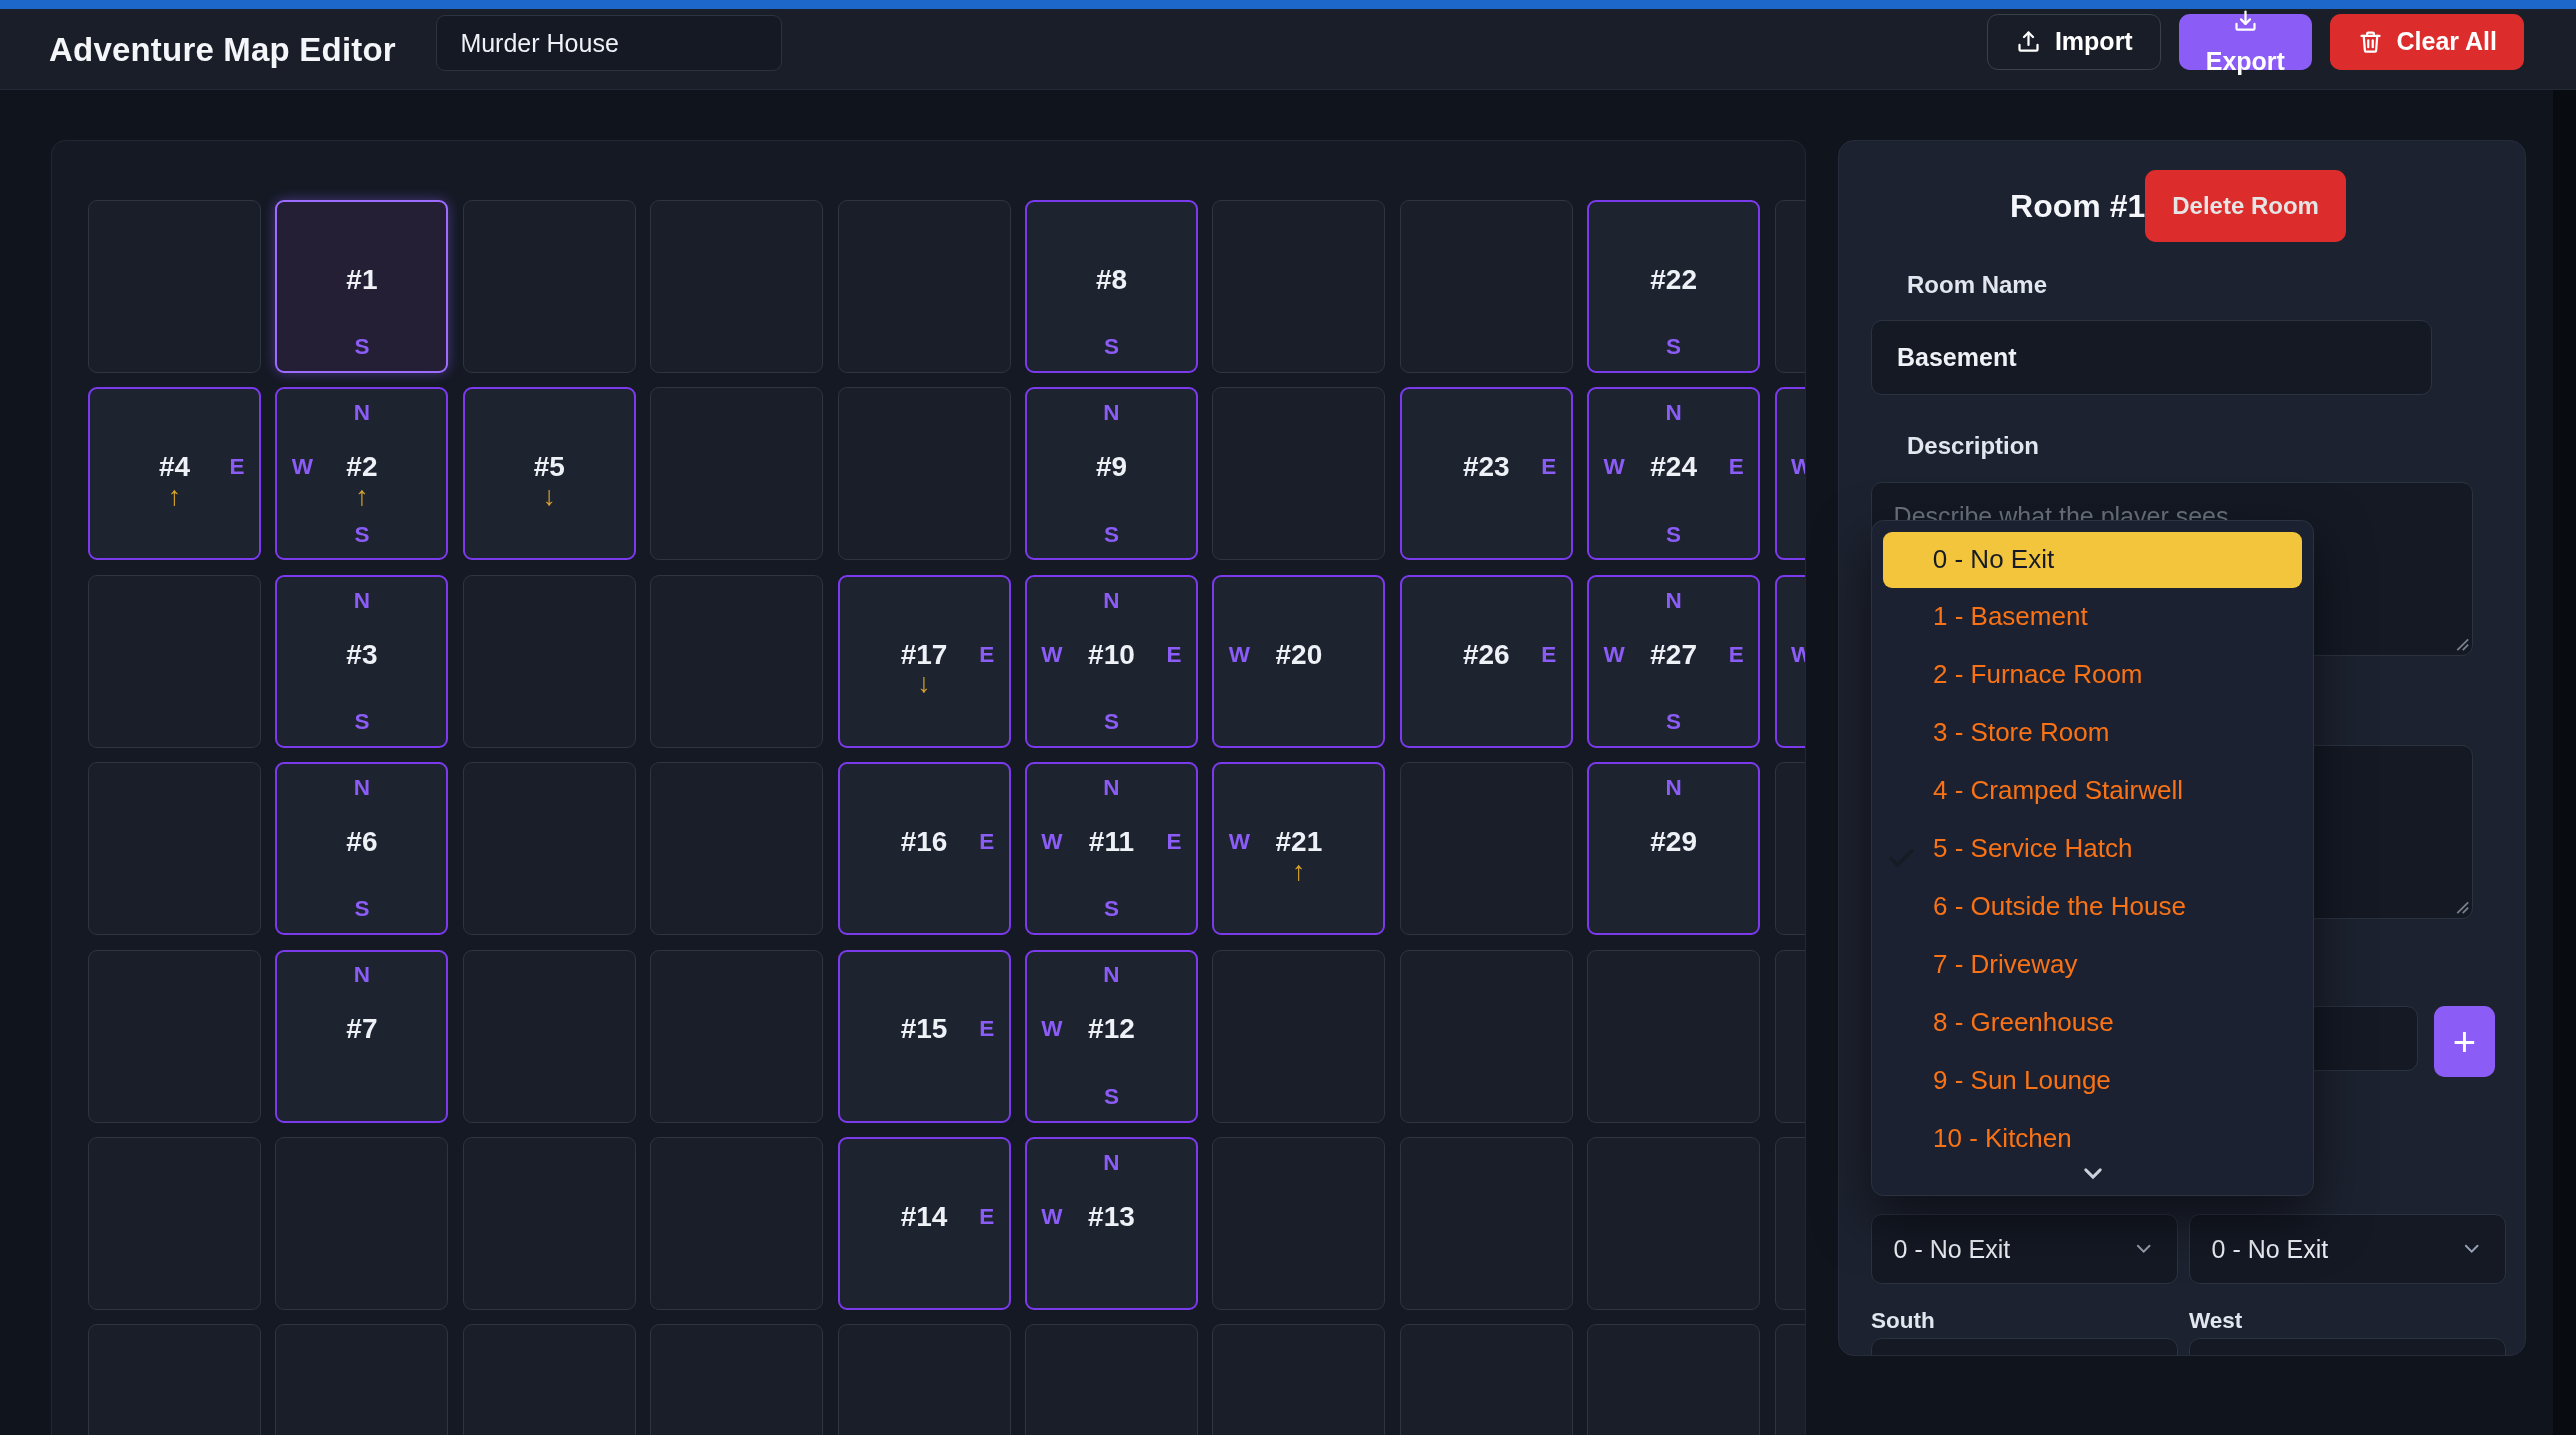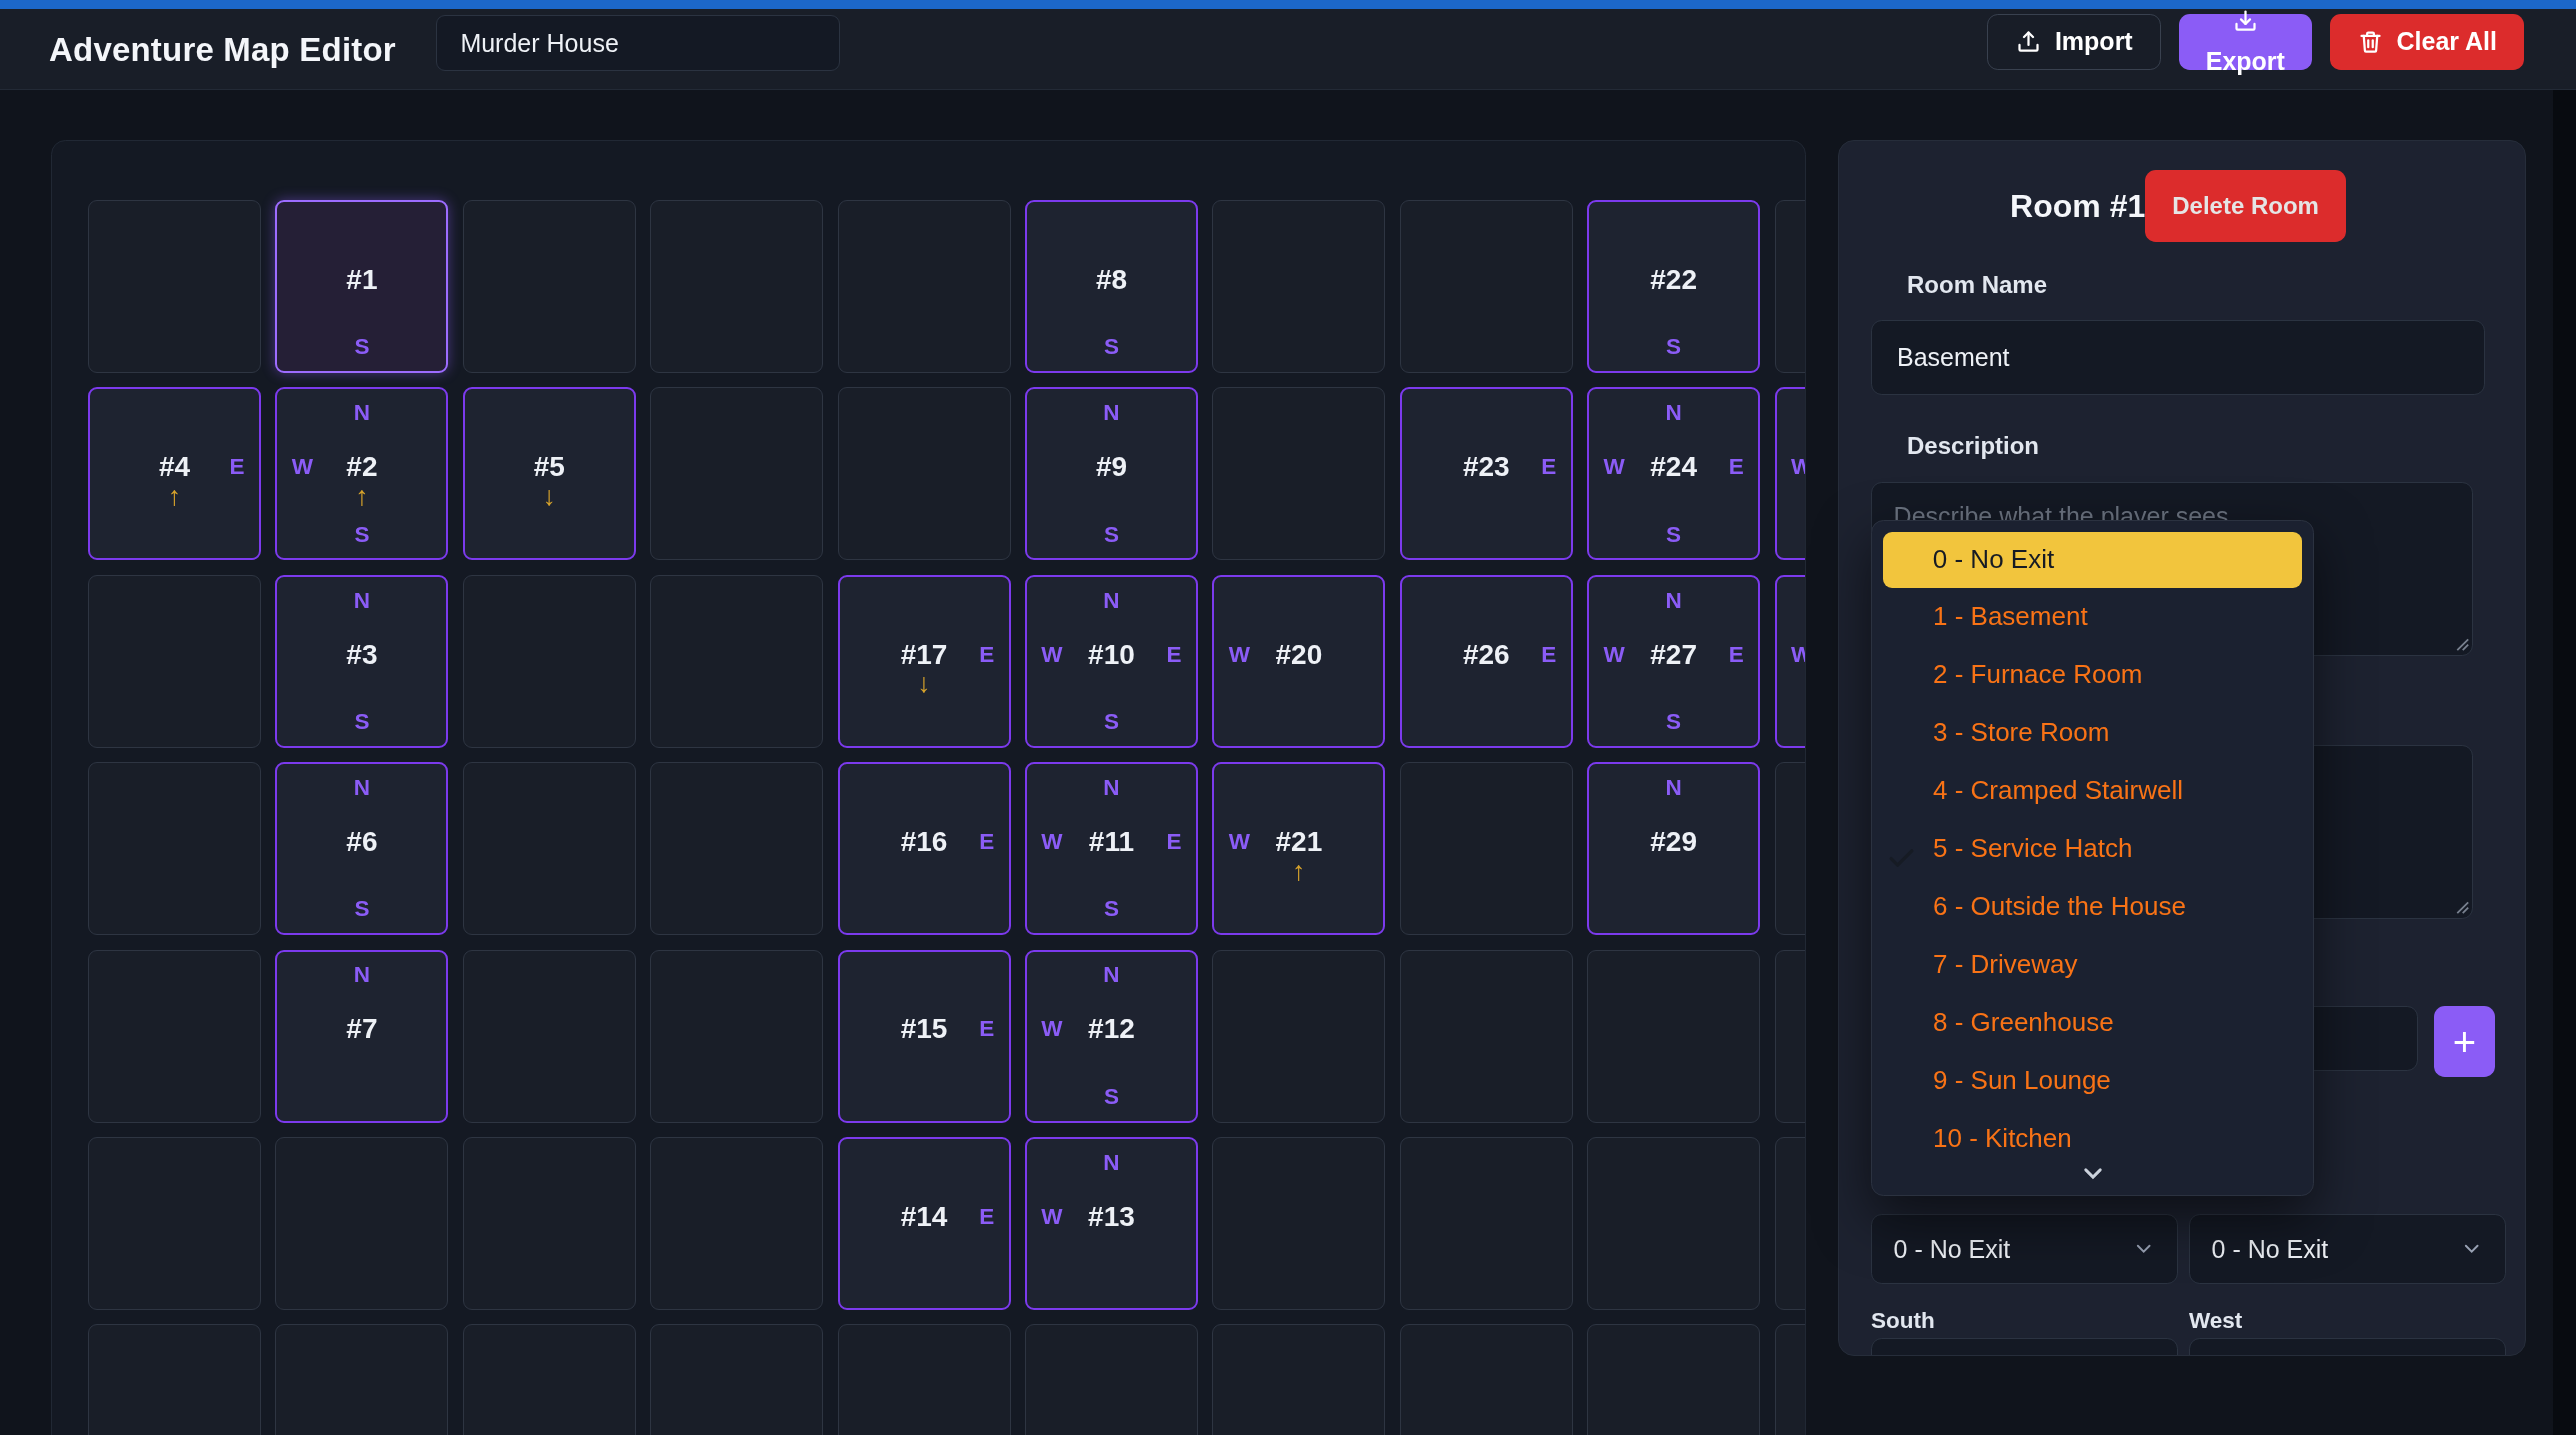--- a/index.html
+++ b/index.html
@@ -4,21 +4,21 @@
 <style>
   * { margin:0; padding:0; box-sizing:border-box; font-family:"Liberation Sans", sans-serif; }
   html,body { width:2576px; height:1436px; overflow:hidden; }
   body { background:#10141c; position:relative; color:#e8ecf2; }
 
   
   .topbar { position:absolute; left:0; top:0; width:2576px; height:90px; background:#191e28; border-bottom:0.9px solid #232a36; }
   .top-strip { position:absolute; left:0; top:0; width:100%; height:9px; background:#1c67c9; }
   .topbar-inner { position:absolute; left:0; top:9px; right:0; height:81px; display:flex; align-items:center; }
   .app-title { font-size:33px; font-weight:800; color:#f4f6fa; margin-left:49px; letter-spacing:0.2px; }
-  .map-name { position:absolute; left:436px; top:15.3px; width:404px; height:56px; background:#141924; border:0.9px solid #2b3341; border-radius:9px; color:#eef1f6; font-size:25px; padding:0 23.4px; outline:none; }
+  .map-name { position:absolute; left:436px; top:15.3px; width:346px; height:56px; background:#141924; border:0.9px solid #2b3341; border-radius:9px; color:#eef1f6; font-size:25px; padding:0 23.4px; outline:none; }
   .top-actions { position:absolute; right:52px; top:13.5px; display:flex; gap:18px; }
   .btn { display:flex; align-items:center; justify-content:center; gap:12.6px; height:56px; border-radius:10.8px; border:none; font-size:25px; font-weight:600; color:#fff; cursor:pointer; padding:12px 27px; }
   .btn svg { flex:0 0 auto; }
   .btn-import { background:#181d27; border:0.9px solid #39414f; }
   .btn-export { background:#8b5cf6;flex-direction:column; }
   .btn-clear  { background:#dc2c2c; }
 
   
   .map-card { position:absolute; left:51px; top:140px; width:1755px; height:1475px; background:#141923; border:0.9px solid #212834; border-radius:14.4px; overflow:hidden; }
   .grid { position:absolute; left:36px; top:59px; display:grid; grid-template-columns:repeat(10,173px); grid-auto-rows:173px; gap:14.4px; }
@@ -32,21 +32,21 @@
   .exit.w { left:14.4px; top:46%; transform:translateY(-50%); }
   .exit.e { right:14.4px; top:46%; transform:translateY(-50%); }
   .cell-arrow { position:absolute; left:50%; top:63%; transform:translate(-50%,-50%); font-size:27px; font-weight:700; color:#d6a22b; }
 
   
   .panel { position:absolute; left:1838px; top:140px; width:688px; height:1216px; background:#1d2230; border:0.9px solid #262d3a; border-radius:16px; overflow:hidden; }
   .panel-head { position:absolute; left:32px; right:40px; top:29px; display:flex; align-items:center; justify-content:center; }
   .panel-title { font-size:32px; font-weight:800; color:#f4f6fa; }
   .btn-delete { height:72px; padding:0 27px; background:#dc2c2c; border:none; border-radius:10.8px; color:#e5e5e5; font-size:24px; font-weight:600; cursor:pointer; }
   .field-label { position:absolute; left:32px; font-size:24px; font-weight:600; color:#e2e7ef;margin-left:36px; }
-  .text-input { position:absolute; left:32px; width:614px; height:75px; background:#141924; border:0.9px solid #2b3341; border-radius:10.8px; color:#eef1f6; font-size:25px; padding:0 25px; outline:none; }
+  .text-input { position:absolute; left:32px; width:561px; height:75px; background:#141924; border:0.9px solid #2b3341; border-radius:10.8px; color:#eef1f6; font-size:25px; padding:0 25px; outline:none;font-weight:bold; }
   .textarea { position:absolute; left:32px; width:602px; background:#141924; border:0.9px solid #2b3341; border-radius:10.8px; color:#eef1f6; font-size:25px; line-height:31px; padding:18px 21.6px; resize:none; outline:none; }
   .textarea::placeholder, .text-input::placeholder { color:#6b7380; }
   .resize-handle { position:absolute; width:20px; height:20px; pointer-events:none; }
   .resize-handle svg { display:block; }
   .add-input { position:absolute; left:32px; top:865px; width:547px; height:65px; background:#141924; border:0.9px solid #2b3341; border-radius:10.8px; color:#eef1f6; font-size:24px; padding:0 21.6px; outline:none; }
   .btn-add { position:absolute; left:595px; top:865px; width:61px; height:71px; background:#8b5cf6; border:none; border-radius:10.8px; color:#fff; font-size:40px; font-weight:400; line-height:1; cursor:pointer; }
   .select { position:absolute; height:70px; background:#141924; border:0.9px solid #2b3341; border-radius:10.8px; display:flex; align-items:center; justify-content:space-between; padding:0 21.6px; font-size:25px; color:#eef1f6; cursor:pointer; }
   .select .chev { display:flex; }
   .dir-label { position:absolute; font-size:22.5px; font-weight:700; color:#e2e7ef; }
 

